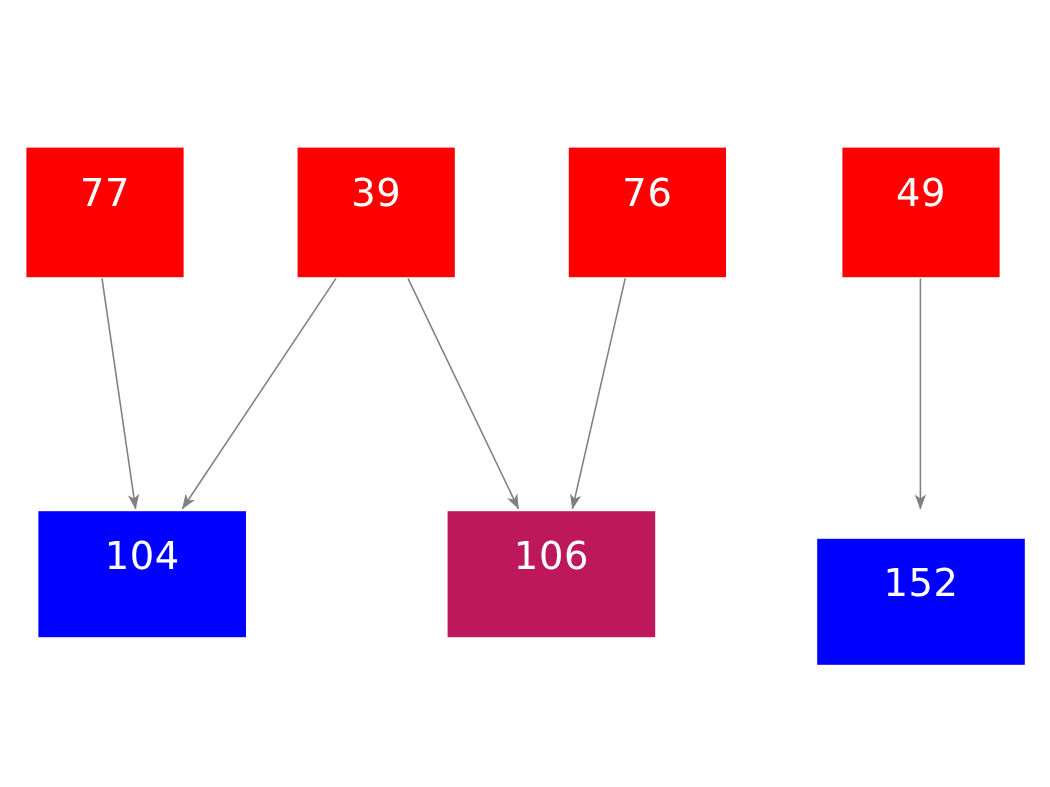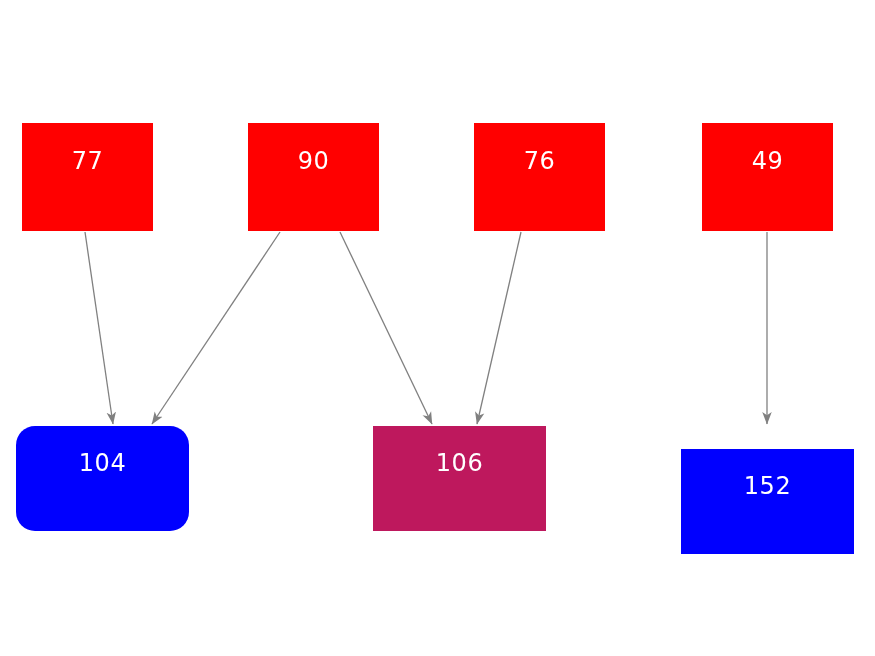--- a/index.html
+++ b/index.html
@@ -27,21 +27,21 @@
     height: 656px;
     pointer-events: none;
   }
   .node {
     position: absolute;
     display: flex;
     align-items: center;
     justify-content: center;
     box-sizing: border-box;
     color: #ffffff;
-    font-size: 24px;
+    font-size: 32px;
     font-family: "DejaVu Sans", sans-serif;
     font-weight: 400;
     letter-spacing: 0.5px;
     line-height: 1;
     user-select: none;
   }
   .node-label {
     display: block;
     transform: translateY(-16px);
   }
@@ -63,30 +63,30 @@
         <line x1="340" y1="232" x2="432" y2="424" stroke="#808080" stroke-width="1.3" marker-end="url(#arrowhead)"></line>
         <line x1="521" y1="232" x2="477" y2="424" stroke="#808080" stroke-width="1.3" marker-end="url(#arrowhead)"></line>
         <line x1="767" y1="232" x2="767" y2="424" stroke="#808080" stroke-width="1.3" marker-end="url(#arrowhead)"></line>
       </g>
   </svg>
 
   <div class="node" style="left: 22px; top: 123px; width: 131px; height: 108px; background: rgb(255, 0, 0); color: rgb(255, 255, 255);">
     <span class="node-label">77</span>
   </div>
   <div class="node" style="left: 248px; top: 123px; width: 131px; height: 108px; background: rgb(255, 0, 0); color: rgb(255, 255, 255);">
-    <span class="node-label">90</span>
+    <span class="node-label">39</span>
   </div>
   <div class="node" style="left: 474px; top: 123px; width: 131px; height: 108px; background: rgb(255, 0, 0); color: rgb(255, 255, 255); text-align: right;">
     <span class="node-label">76</span>
   </div>
   <div class="node" style="left: 702px; top: 123px; width: 131px; height: 108px; background: rgb(255, 0, 0); color: rgb(255, 255, 255);">
     <span class="node-label">49</span>
   </div>
 
-  <div class="node" style="left: 16px; top: 426px; width: 173px; height: 105px; background: rgb(0, 0, 255); color: rgb(255, 255, 255); border-radius: 19px;">
+  <div class="node" style="left: 32px; top: 426px; width: 173px; height: 105px; background: rgb(0, 0, 255); color: rgb(255, 255, 255);">
     <span class="node-label">104</span>
   </div>
   <div class="node" style="left: 373px; top: 426px; width: 173px; height: 105px; background: #be185d; color: rgb(255, 255, 255);">
     <span class="node-label">106</span>
   </div>
   <div class="node" style="left: 681px; top: 426px; width: 173px; height: 105px; background: rgb(0, 0, 255); color: rgb(255, 255, 255); margin-top: 23px;">
     <span class="node-label">152</span>
   </div>
 
 </div>

